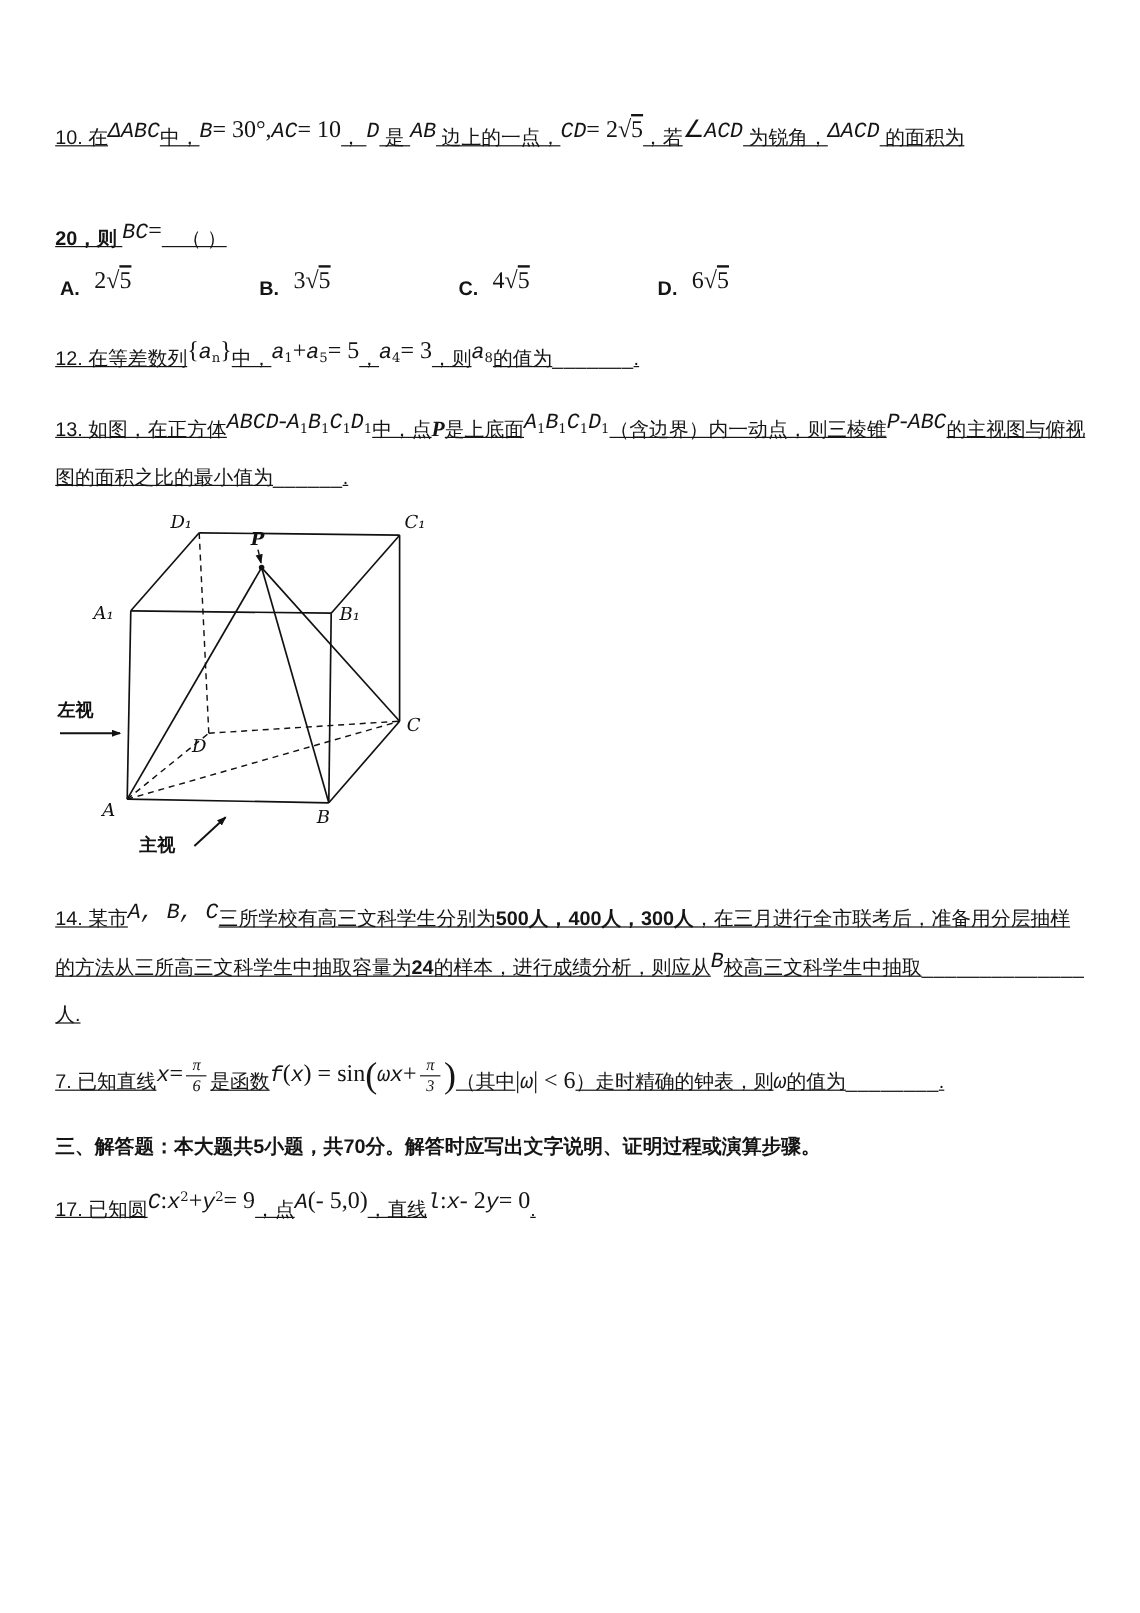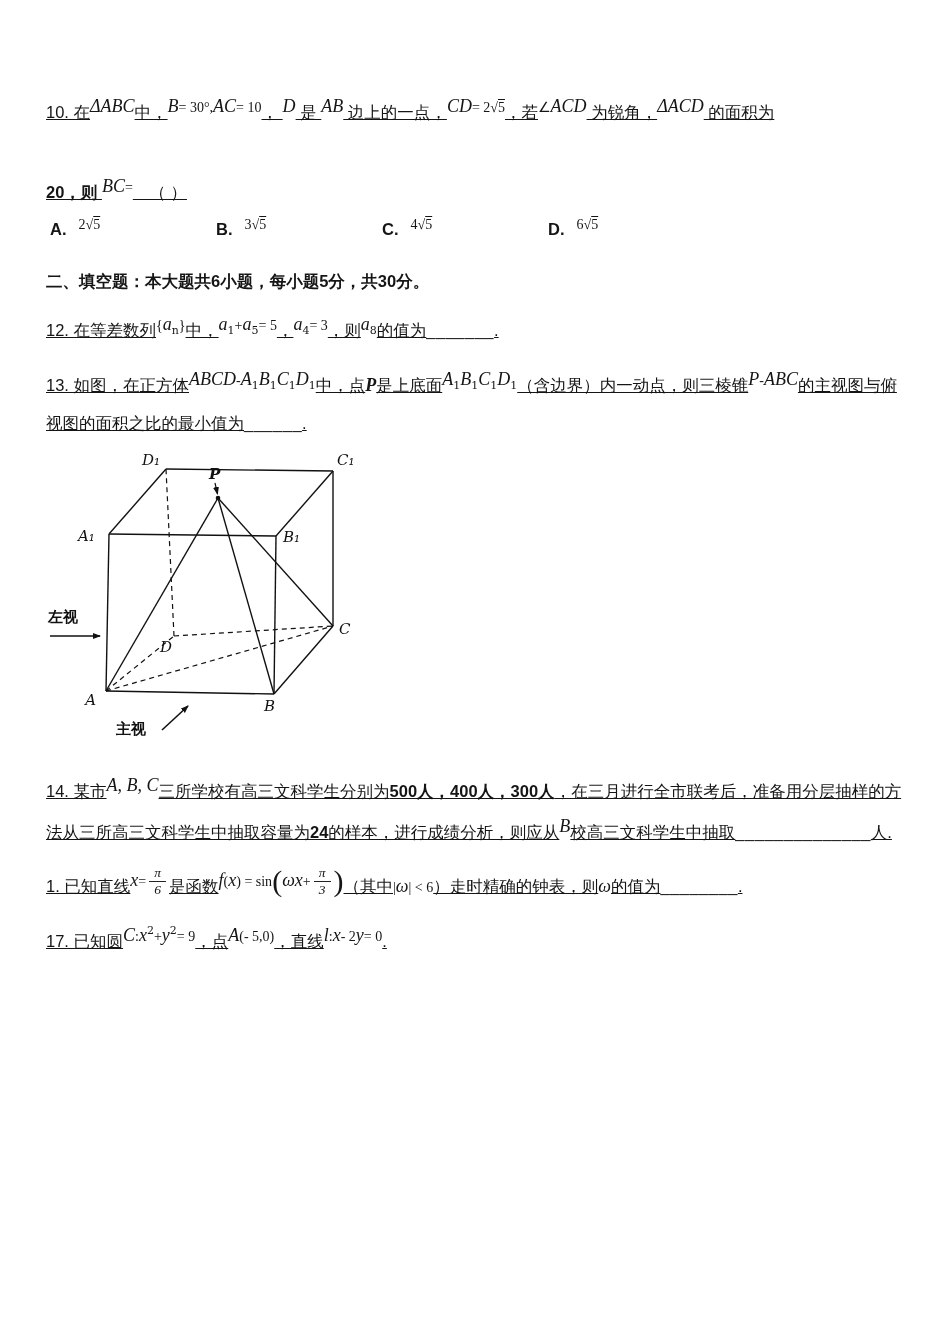--- a/index.html
+++ b/index.html
@@ -11,23 +11,23 @@
     background:#ffffff;
     box-sizing:border-box;
     padding:92px 42px 40px 46px;
     color:#151515;
     font-family:"Liberation Sans",sans-serif;
     font-size:16.5px;
   }
   .para{line-height:2.25;margin:0 0 14px 0;}
   .cjk{font-family:"Liberation Sans",sans-serif;text-decoration:underline;}
   .b{font-weight:700;}
-  .mi{font-family:Liberation Serif, serif;font-style:italic;font-size:18px;}
+  .mi{font-family:Liberation Mono, monospace;font-style:italic;font-size:18px;}
   .mb{font-family:"Liberation Serif",serif;font-style:italic;font-weight:700;font-size:18px;}
-  .mn{font-family:"Liberation Serif",serif;font-size:14px;font-style:normal;}
+  .mn{font-family:"Liberation Serif",serif;font-size:20px;font-style:normal;}
   sub.s,sup.s{font-family:"DejaVu Serif",serif;font-size:11px;font-style:normal;}
   .rad{text-decoration:overline;}
   .bar{text-decoration:overline;}
   .blank{font-family:"Liberation Sans",sans-serif;letter-spacing:.5px;}
   .raised{position:relative;top:-6px;display:inline-block;}
   .frac{display:inline-flex;flex-direction:column;align-items:center;vertical-align:middle;
         font-family:"Liberation Serif",serif;font-style:italic;font-size:13.5px;line-height:1.18;margin:0 3px;}
   .frac .fn{border-bottom:1px solid #222;padding:0 5px;}
   .frac .fd{padding:0 5px;}
   .bigp{font-family:"Liberation Serif",serif;font-size:30px;font-weight:300;vertical-align:-5px;line-height:1;}
@@ -65,21 +65,20 @@
     <div class="opt">
       <span class="lab">C.</span>
       <span><span class="mn raised">4</span><span class="mn raised"><span>√</span><span class="rad">5</span></span></span>
     </div>
     <div class="opt">
       <span class="lab">D.</span>
       <span><span class="mn raised">6</span><span class="mn raised"><span>√</span><span class="rad">5</span></span></span>
     </div>
   </div>
 
-  <p class="para sec">二、填空题：本大题共6小题，每小题5分，共30分。</p>
 
   <p class="para"><span class="cjk">12. 在等差数列</span><span class="mn raised">{</span><span class="mi raised">a</span><sub class="s raised">n</sub><span class="mn raised">}</span><span class="cjk">中，</span><span class="mi raised">a</span><sub class="s raised">1</sub><span class="mn raised"> + </span><span class="mi raised">a</span><sub class="s raised">5</sub><span class="mn raised"> = 5</span><span class="cjk">，</span><span class="mi raised">a</span><sub class="s raised">4</sub><span class="mn raised"> = 3</span><span class="cjk">，则</span><span class="mi raised">a</span><sub class="s raised">8</sub><span class="cjk">的值为</span><span class="blank">_______</span><span class="cjk">.</span></p>
   <p class="para q13"><span class="cjk">13. 如图，在正方体</span><span class="mi raised">ABCD</span><span class="mn raised"> - </span><span class="mi raised">A</span><sub class="s raised">1</sub><span class="mi raised">B</span><sub class="s raised">1</sub><span class="mi raised">C</span><sub class="s raised">1</sub><span class="mi raised">D</span><sub class="s raised">1</sub><span class="cjk">中，点</span><span class="mb">P</span><span class="cjk">是上底面</span><span class="mi raised">A</span><sub class="s raised">1</sub><span class="mi raised">B</span><sub class="s raised">1</sub><span class="mi raised">C</span><sub class="s raised">1</sub><span class="mi raised">D</span><sub class="s raised">1</sub><span class="cjk">（含边界）内一动点，则三棱锥</span><span class="mi raised">P</span><span class="mn raised"> - </span><span class="mi raised">ABC</span><span class="cjk">的主视图与俯视图的面积之比的最小值为</span><span class="blank">______</span><span class="cjk">.</span></p>
 
   <figure class="cube">
     <svg width="400" height="305" viewBox="0 0 400 305">
       <defs>
         <marker id="arr" markerWidth="10" markerHeight="8" refX="7" refY="3" orient="auto" markerUnits="userSpaceOnUse">
           <path d="M0,0 L8,3 L0,6 z" fill="#111"></path>
         </marker>
@@ -123,24 +122,25 @@
       <text x="291" y="19">C₁</text>
       <text x="96" y="19">D₁</text>
       <text x="163" y="33" class="pb">P</text>
 
       <text x="2" y="176" class="cn">左视</text>
       <text x="70" y="288" class="cn">主视</text>
     </svg>
   </figure>
 
   <p class="para"><span class="cjk">14. 某市</span><span class="mi raised">A, B, C</span><span class="cjk">三所学校有高三文科学生分别为</span><span class="cjk b">500人，400人，300人</span><span class="cjk">，在三月进行全市联考后，准备用分层抽样的方法从三所高三文科学生中抽取容量为</span><span class="cjk b">24</span><span class="cjk">的样本，进行成绩分析，则应从</span><span class="mi raised">B</span><span class="cjk">校高三文科学生中抽取</span><span class="blank">______________</span><span class="cjk">人.</span></p>
-  <p class="para"><span class="cjk">1. 已知直线</span><span class="mi raised">x</span><span class="mn raised"> = </span><span class="frac raised">
+  <p class="para"><span class="cjk">7. 已知直线</span><span class="mi raised">x</span><span class="mn raised"> = </span><span class="frac raised">
         <span class="fn">π</span>
         <span class="fd">6</span>
       </span><span class="cjk">是函数</span><span class="mi raised">f</span><span class="mn raised">(</span><span class="mi raised">x</span><span class="mn raised">) = sin</span><span class="bigp raised">(</span><span class="mi raised">ωx</span><span class="mn raised"> + </span><span class="frac raised">
         <span class="fn">π</span>
         <span class="fd">3</span>
       </span><span class="bigp raised">)</span><span class="cjk">（其中</span><span class="mn">|</span><span class="mi">ω</span><span class="mn">| &lt; 6</span><span class="cjk">）走时精确的钟表，则</span><span class="mi">ω</span><span class="cjk">的值为</span><span class="blank">________</span><span class="cjk">.</span></p>
 
+  <p class="para sec">三、解答题：本大题共5小题，共70分。解答时应写出文字说明、证明过程或演算步骤。</p>
 
   <p class="para"><span class="cjk">17. 已知圆</span><span class="mi raised">C</span><span class="mn raised"> : </span><span class="mi raised">x</span><sup class="s raised">2</sup><span class="mn raised"> + </span><span class="mi raised">y</span><sup class="s raised">2</sup><span class="mn raised"> = 9</span><span class="cjk">，点</span><span class="mi raised">A</span><span class="mn raised">(- 5,0)</span><span class="cjk">，直线</span><span class="mi raised">l</span><span class="mn raised"> : </span><span class="mi raised">x</span><span class="mn raised"> - 2</span><span class="mi raised">y</span><span class="mn raised"> = 0</span><span class="cjk">.</span></p>
 
 </div>
 
 </body></html>

